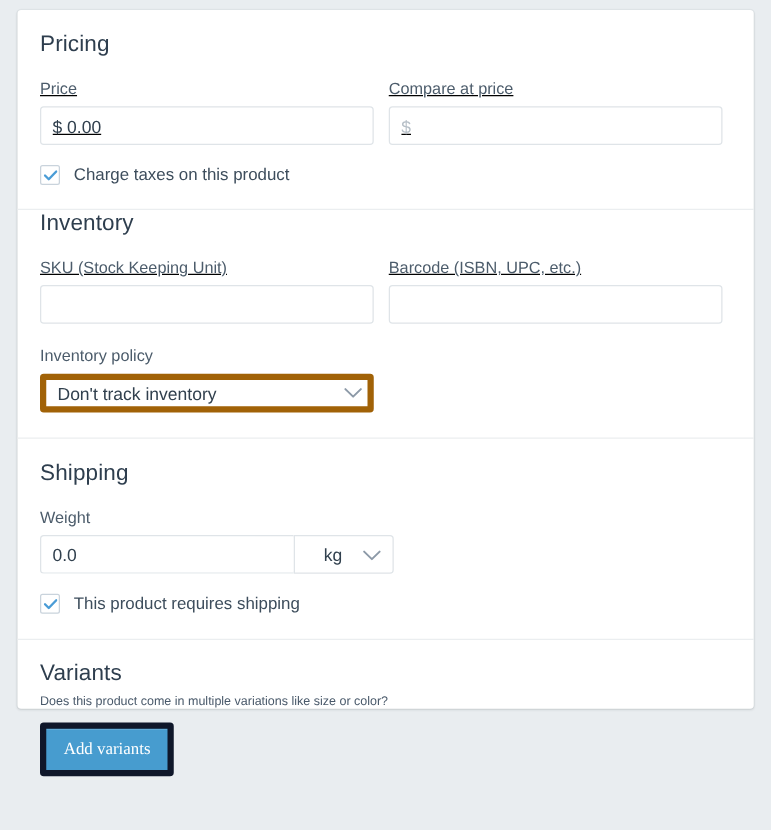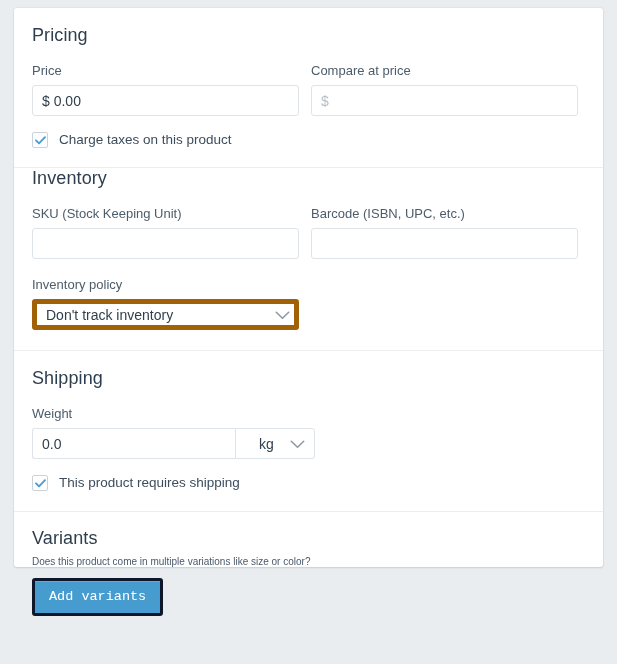--- a/index.html
+++ b/index.html
@@ -44,20 +44,21 @@
     margin: 0 0 17px 0;
     font-size: 18px;
     font-weight: normal;
     color: #2e3e4e;
     letter-spacing: 0.1px;
   }
 
   .field-row {
     display: flex;
     gap: 12px;
+    text-decoration: underline;
   }
   .field {
     display: flex;
     flex-direction: column;
   }
   .field.col { width: 267px; }
 
   label.field-label {
     display: block;
     font-size: 13px;
@@ -170,24 +171,24 @@
     flex-direction: column;
   }
   .variants-text h2.section-title { margin-bottom: 4px; }
   .variants-sub {
     font-size: 10px;
     color: #49596a;
     line-height: 17px;
   }
   .btn-primary {
     background: #479ccf;
-    border: 3px solid #0f172a;
+    border: 5px solid #0f172a;
     border-radius: 3px;
     color: #ffffff;
-    font-family: Liberation Mono, monospace;
+    font-family: Liberation Serif, serif;
     font-size: 13.5px;
     padding: 8px 14px 9px 14px;
     cursor: pointer;
     margin-top: 8px;
     white-space: nowrap;
     box-shadow: inset 0 1px 0 rgba(255,255,255,0.15);
   }
 </style>
 </head>
 <body>

